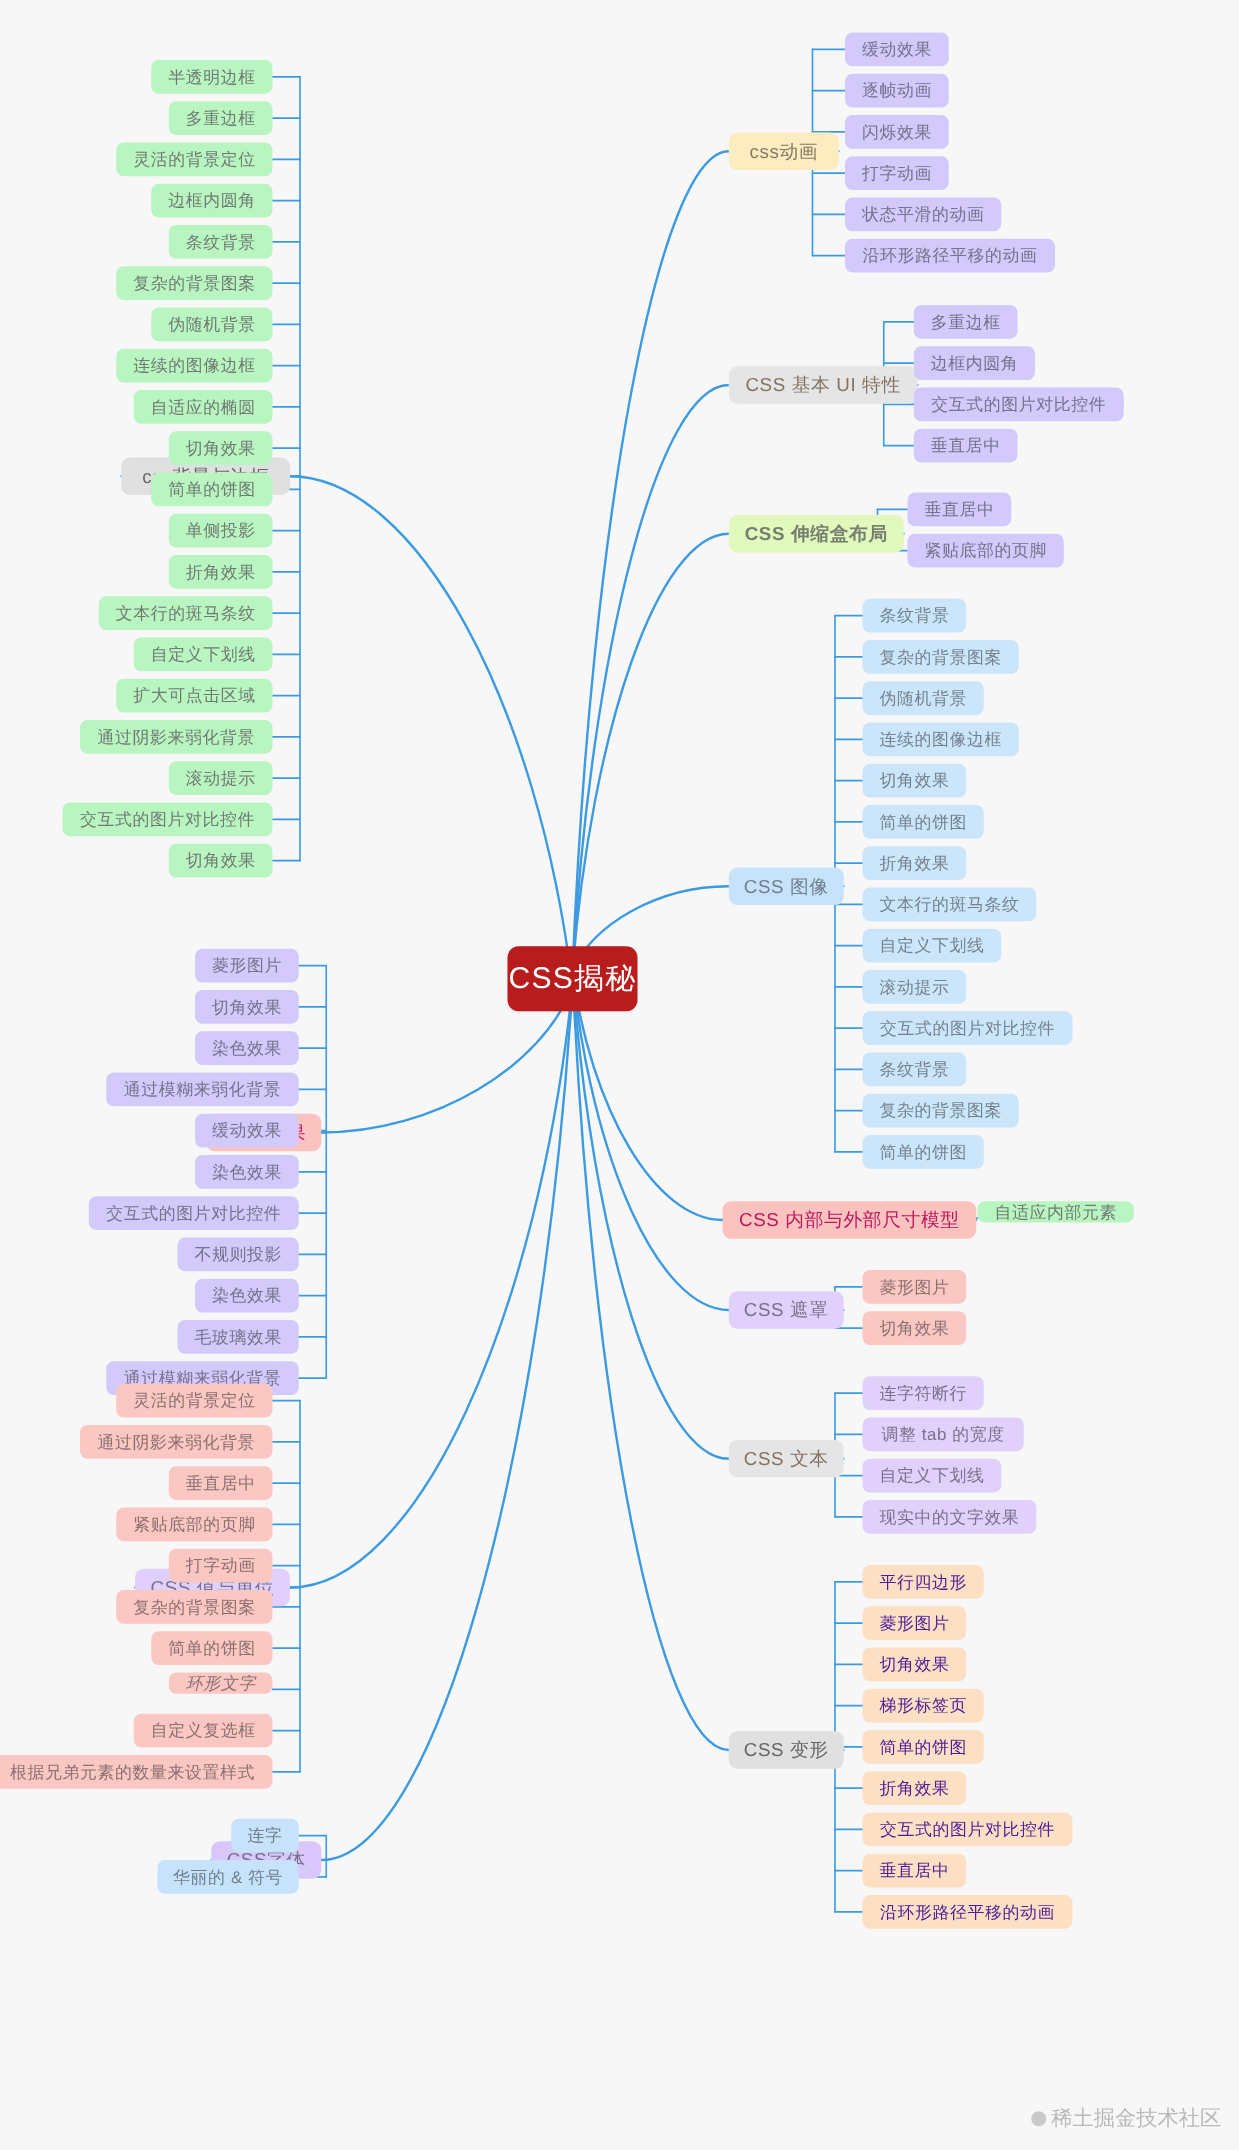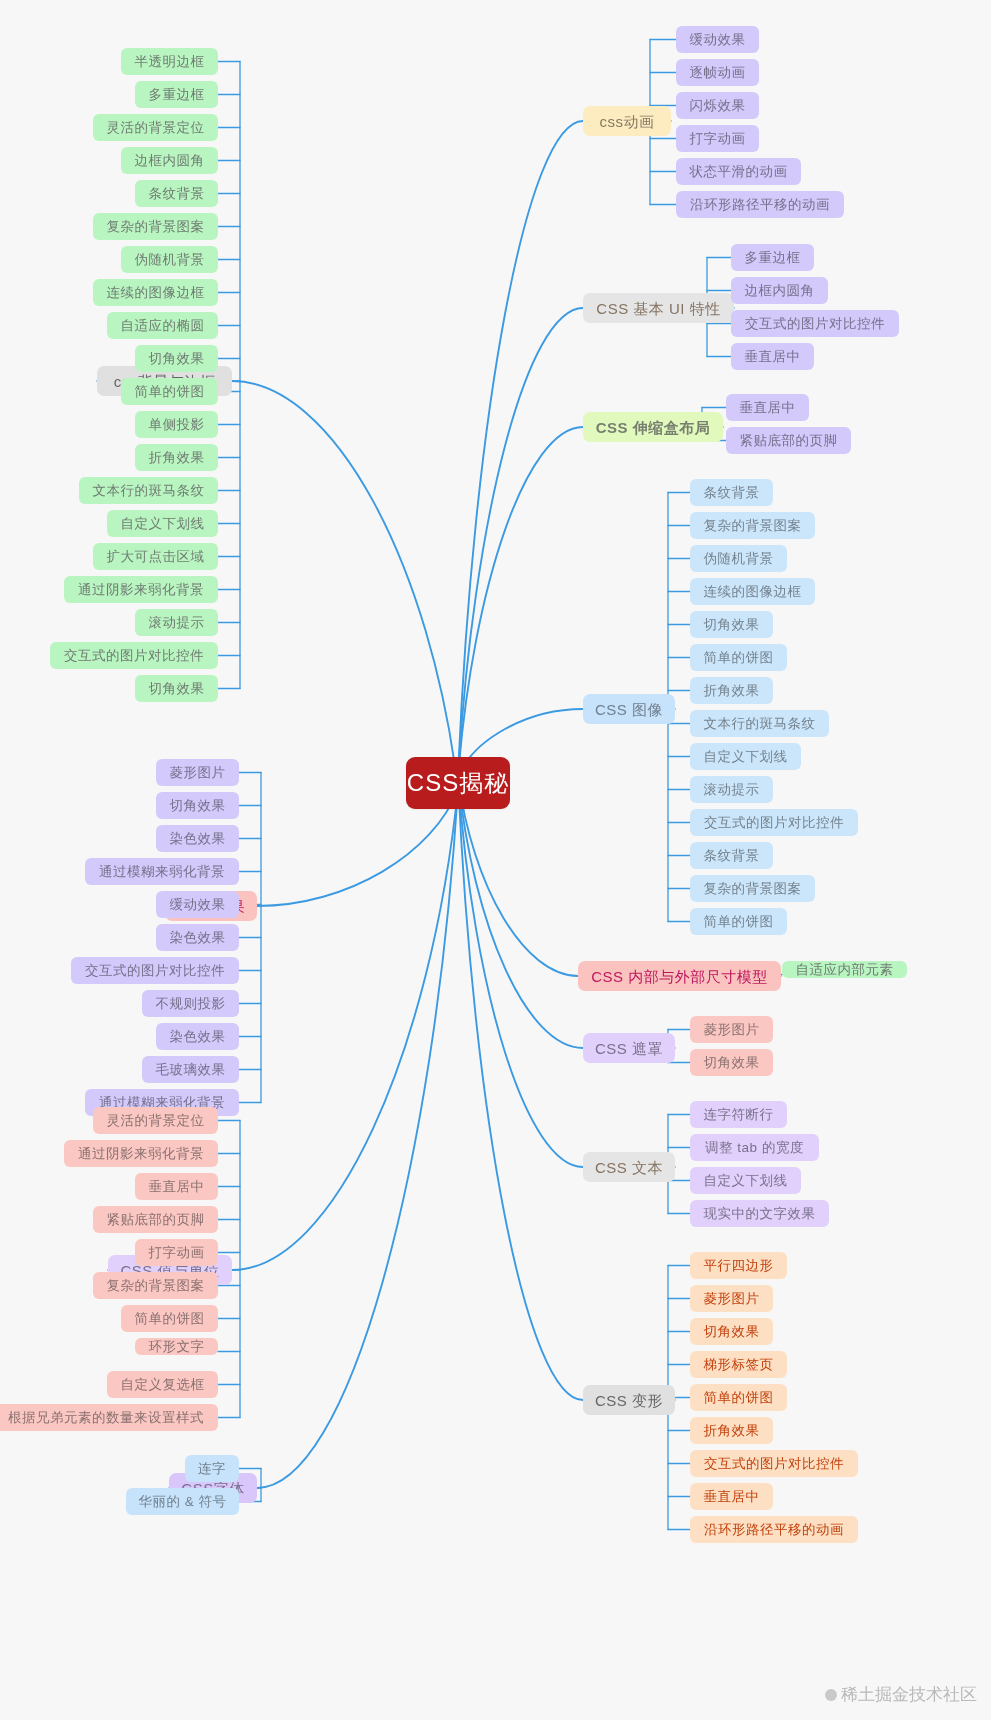--- a/index.html
+++ b/index.html
@@ -34,21 +34,21 @@
   .c-lgreen{background:#e2f9bd;color:#77806f;}
   .c-blue{background:#c7e2fb;color:#70808e;}
   .c-lblue{background:#cbe6fb;color:#74828e;}
   .c-purple{background:#d3c9fb;color:#76718c;}
   .c-purple2{background:#e0d0fb;color:#79718c;}
   .c-orange{background:#e5e5e5;color:#857362;}
   .c-cream{background:#fcecc0;color:#857a62;}
   .c-pink{background:#fbc3c0;color:#be185d;}
   .c-pink2{background:#fbc7c3;color:#8a7170;}
   .c-lpurple{background:#d9c6fb;color:#77708c;}
-  .c-peach{background:#fde0c4;color:#c2410c;}
+  .c-peach{background:#fde0c4;color:#4c1d95;}
   .watermark{
     position:absolute;right:14px;bottom:14px;
     font-size:17px;color:#b9b9b9;
     display:flex;align-items:center;gap:4px;
   }
   .wm-dot{
     width:12px;height:12px;border-radius:50%;
     background:#c9c9c9;display:inline-block;
   }
 </style>
@@ -448,21 +448,21 @@
       </div>
       <div class="node leaf c-pink2" style="left: 135px; top: 1239px; width: 83px; height: 27px;">
         <span>打字动画</span>
       </div>
       <div class="node leaf c-pink2" style="left: 93px; top: 1272px; width: 125px; height: 27px;">
         <span>复杂的背景图案</span>
       </div>
       <div class="node leaf c-pink2" style="left: 121px; top: 1305px; width: 97px; height: 27px;">
         <span>简单的饼图</span>
       </div>
-      <div class="node leaf c-pink2" style="left: 135px; top: 1338px; width: 83px; height: 17px;">
+      <div class="node leaf c-pink2" style="left: 135px; top: 1338px; width: 83px; height: 17px; font-style: italic;">
         <span>环形文字</span>
       </div>
       <div class="node leaf c-pink2" style="left: 107px; top: 1371px; width: 111px; height: 27px;">
         <span>自定义复选框</span>
       </div>
       <div class="node leaf c-pink2" style="left: -6px; top: 1404px; width: 224px; height: 27px;">
         <span>根据兄弟元素的数量来设置样式</span>
       </div>
       <div class="node branch c-lpurple" style="left: 169px; top: 1473px; width: 88px; height: 30px;">
         <span>CSS字体</span>

